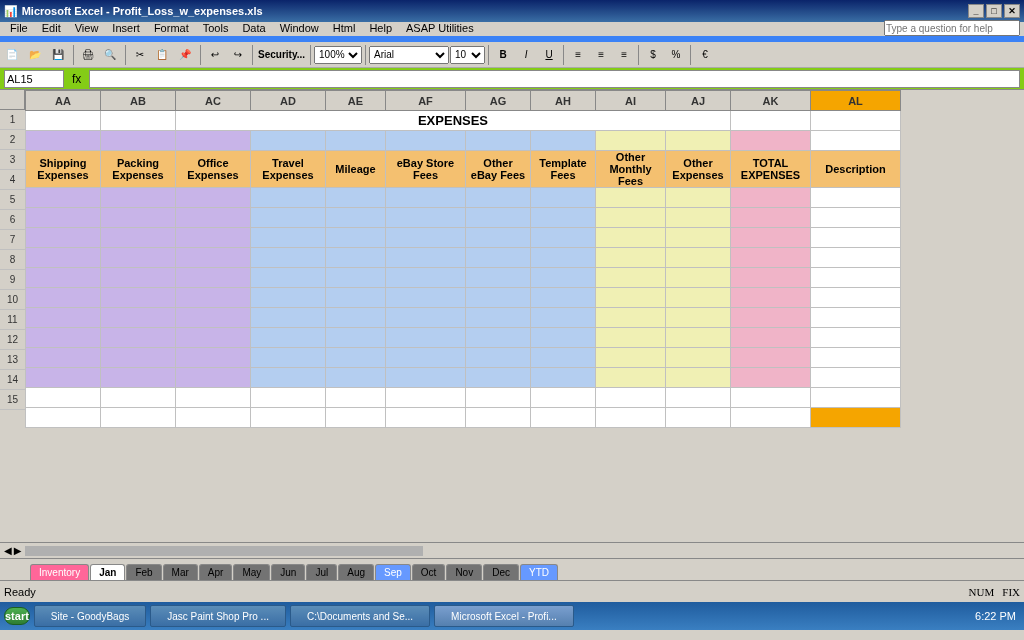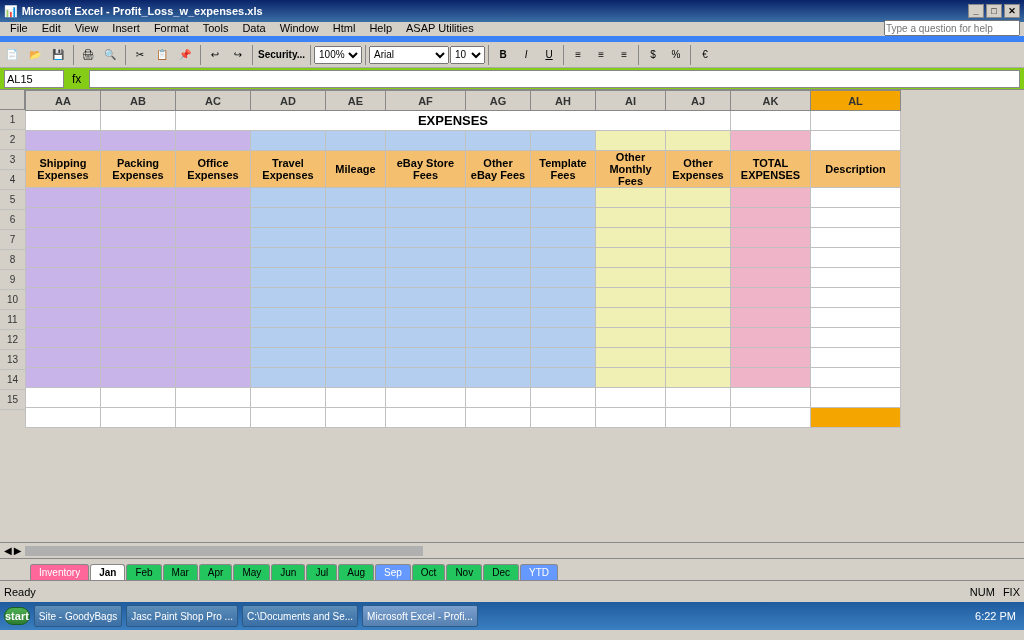--- a/index.html
+++ b/index.html
@@ -166,21 +166,21 @@
       height: 22px;
       background: #d4d0c8;
       display: flex;
       align-items: flex-end;
       padding-left: 30px;
       border-top: 1px solid #888;
       gap: 1px;
     }
     .tab {
       padding: 2px 8px;
-      background: #22c55e;
+      background: #737373;
       border: 1px solid #888;
       border-bottom: none;
       font-size: 10px;
       cursor: pointer;
       border-radius: 3px 3px 0 0;
     }
     .tab.active {
       background: white;
       font-weight: bold;
     }
@@ -192,21 +192,21 @@
       height: 22px;
       background: #d4d0c8;
       display: flex;
       align-items: center;
       padding: 0 4px;
       font-size: 11px;
       gap: 8px;
       border-top: 1px solid #888;
       justify-content: space-between;
     }
-    .status-right { display: flex; gap: 8px; }
+    .status-right { display: flex; gap: 8px; font-family: Liberation Serif, serif; }
 
     
     .taskbar {
       height: 28px;
       background: linear-gradient(to bottom, #1f5c9e, #3a7fc1);
       display: flex;
       align-items: center;
       padding: 0 4px;
       gap: 4px;
     }
@@ -216,21 +216,21 @@
       font-weight: bold;
       padding: 2px 0;
       border-radius: 10px;
       font-size: 11px;
       cursor: pointer;
       border: 1px solid #1b5e20;
     }
     .taskbar-item {
       background: linear-gradient(to bottom, #5b8db8, #3a6ea5);
       color: white;
-      padding: 2px 4px;
+      padding: 2px 16px;
       font-size: 10px;
       border: 1px solid #2a5a8a;
       border-radius: 2px;
       cursor: pointer;
       height: 22px;
       display: flex; align-items: center;
     }
     .taskbar-right {
       margin-left: auto;
       color: white;

